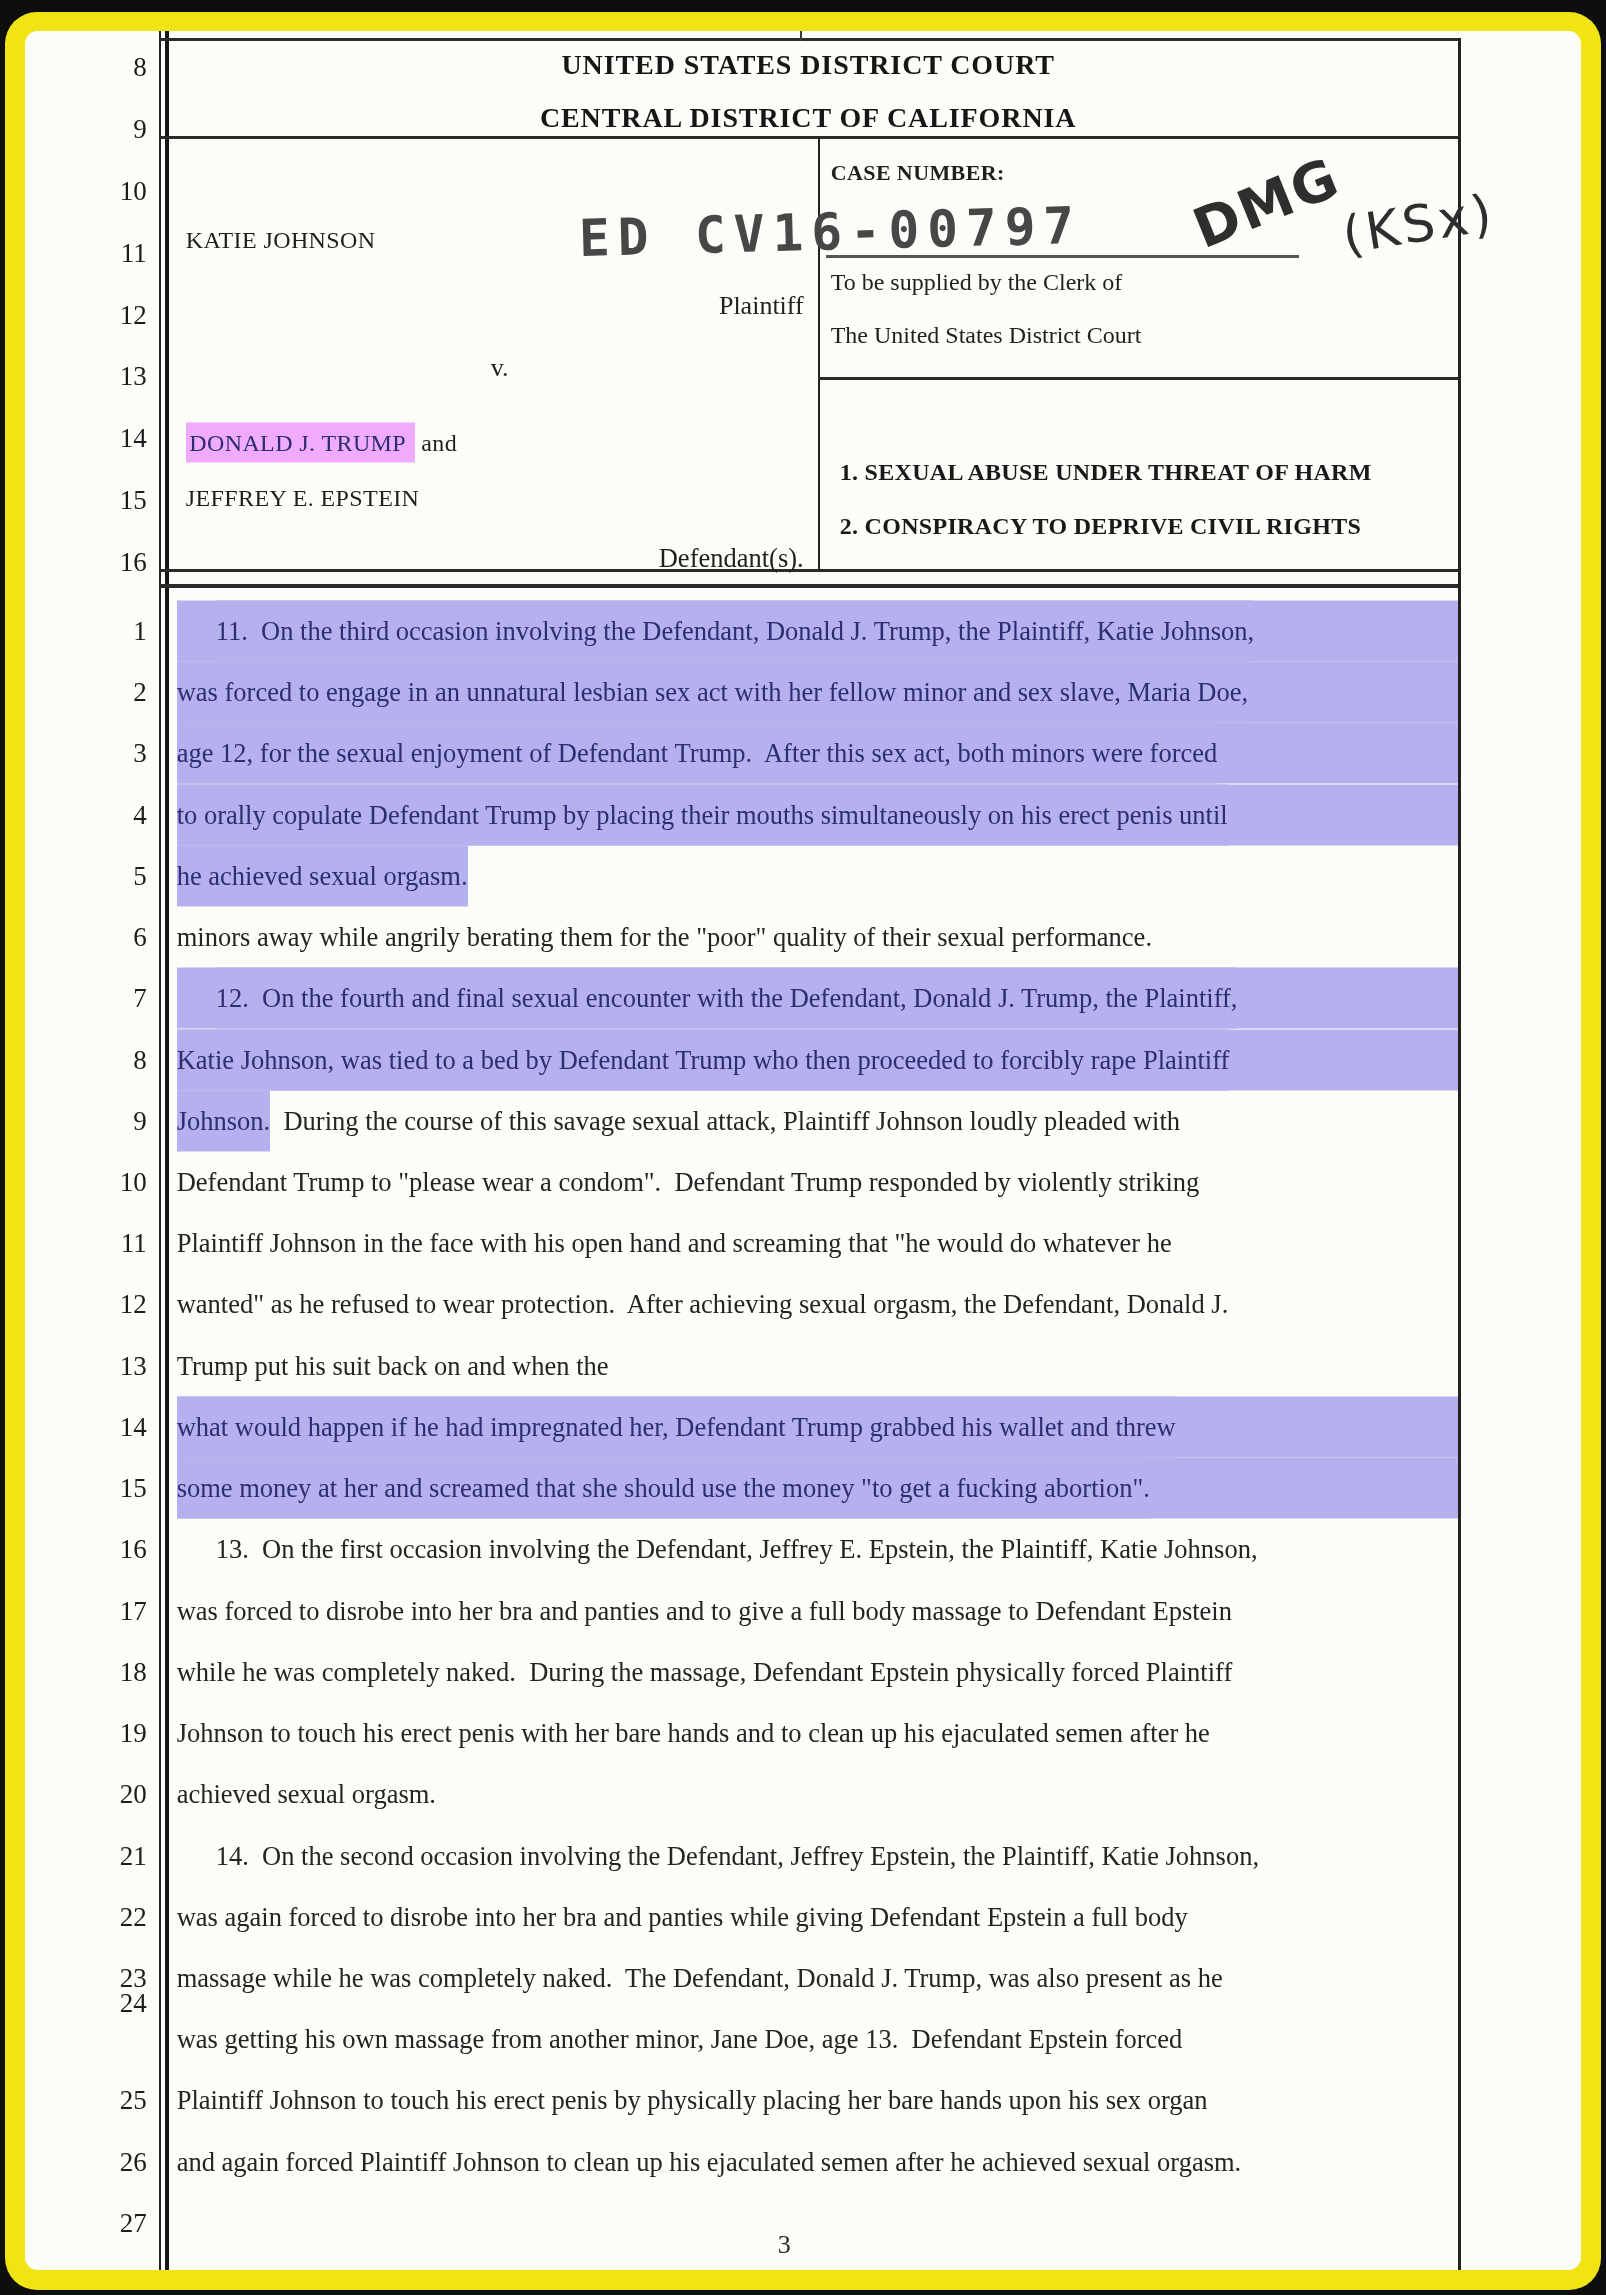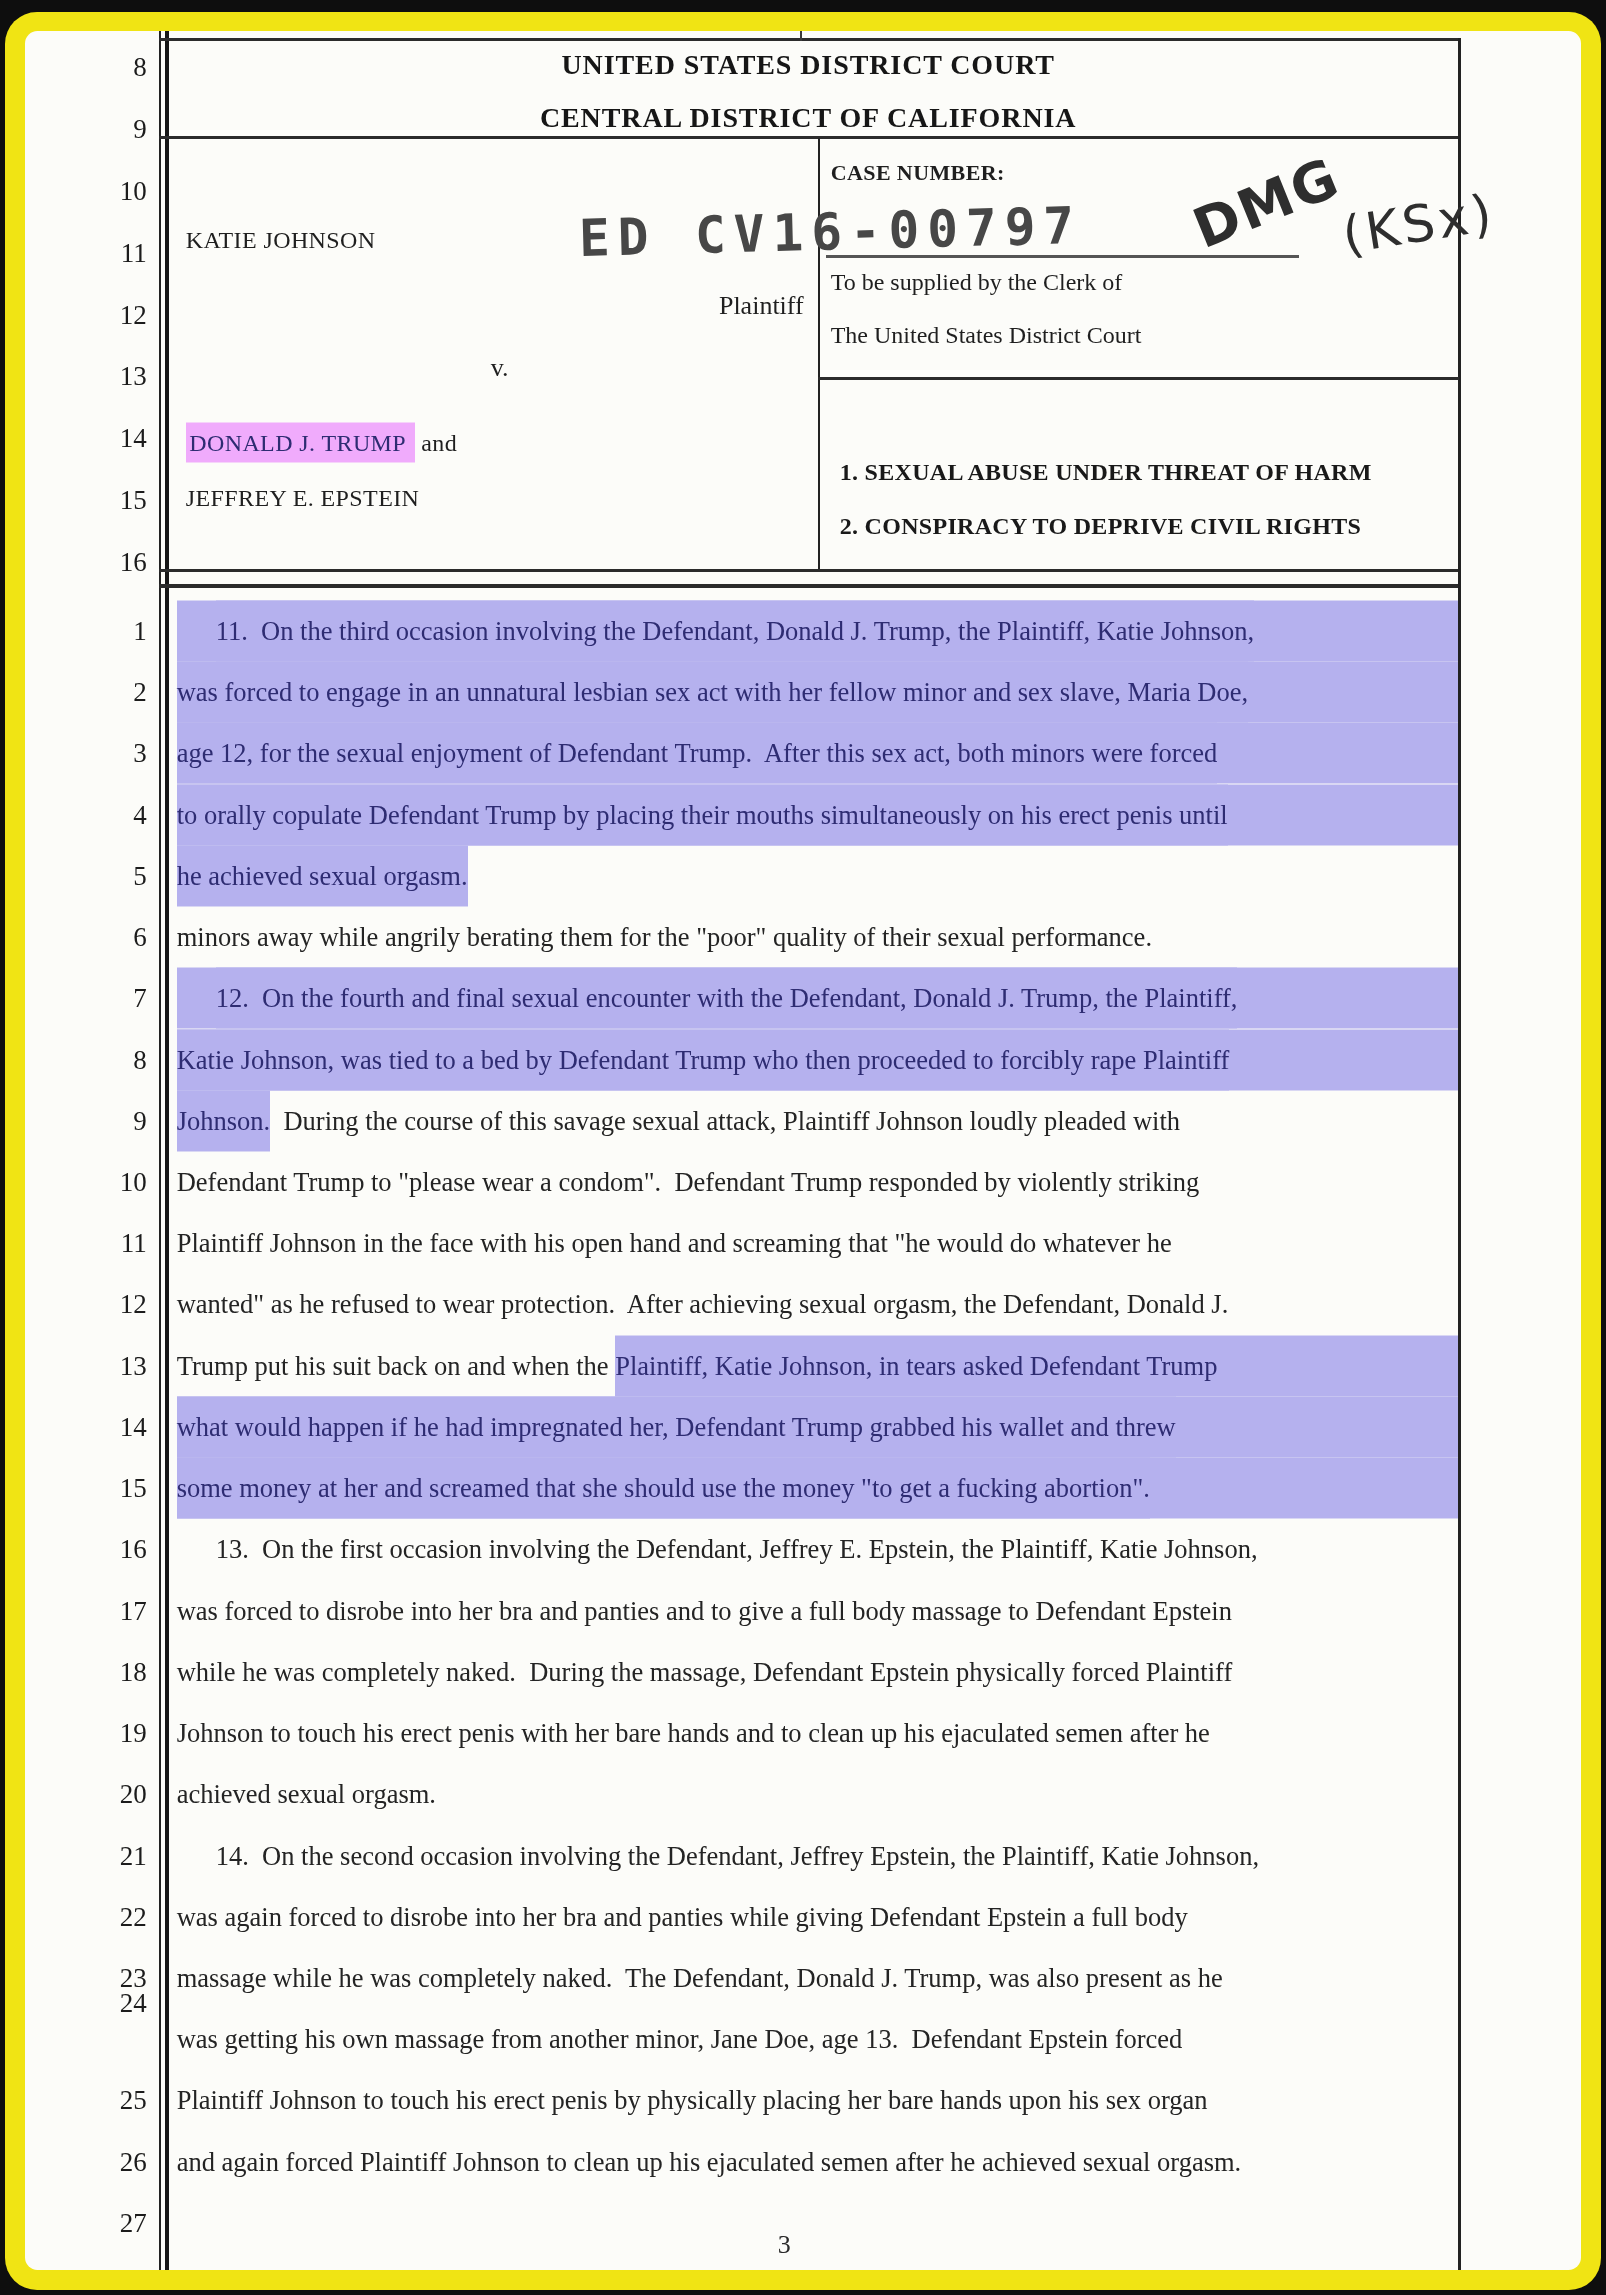--- a/index.html
+++ b/index.html
@@ -130,20 +130,21 @@
           <div class="linenum" style="top: 2192px;">27</div>
           <div class="linenum" style="top: 2253px;">28</div>
         </div>
     </div>
 
     <div class="abs cap-name" style="left:161px;top:209px;">KATIE JOHNSON</div>
     <div class="abs" style="left:134px;top:275px;width:645px;text-align:right;font-size:26px;transform:translateY(-50%);">Plaintiff</div>
     <div class="abs" style="left:466px;top:337px;font-size:26px;">v.</div>
     <div class="abs cap-name" style="left:161px;top:412px;"><span class="hl hl-pad">DONALD J. TRUMP</span><span> and</span></div>
     <div class="abs cap-name" style="left:161px;top:467px;">JEFFREY E. EPSTEIN</div>
+    <div class="abs" style="left:134px;top:527px;width:645px;text-align:right;font-size:26.5px;transform:translateY(-50%);">Defendant(s).</div>
 
     <div class="abs case-label" style="left:806px;top:142px;">CASE NUMBER:</div>
     <div class="stamp" style="left:554px;top:201px;">ED CV16-00797</div>
     <div class="handwriting hw-dmg" style="left:1166px;top:172px;">DMG</div>
     <div class="handwriting hw-ks" style="left:1317px;top:193px;">(KSx)</div>
     <div class="abs clerk-note" style="left:806px;top:251px;">To be supplied by the Clerk of</div>
     <div class="abs clerk-note" style="left:806px;top:304px;">The United States District Court</div>
     <div class="abs claim" style="left:815px;top:441px;">1. SEXUAL ABUSE UNDER THREAT OF HARM</div>
     <div class="abs claim" style="left:815px;top:495px;">2.  CONSPIRACY TO DEPRIVE CIVIL RIGHTS</div>
 
@@ -180,21 +181,20 @@
           <span class="seg">Defendant Trump to "please wear a condom".  Defendant Trump responded by violently striking</span>
         </div>
         <div class="bodyline" style="top: 1212px;">
           <span class="seg">Plaintiff Johnson in the face with his open hand and screaming that "he would do whatever he</span>
         </div>
         <div class="bodyline" style="top: 1273px;">
           <span class="seg">wanted" as he refused to wear protection.  After achieving sexual orgasm, the Defendant, Donald J.</span>
         </div>
         <div class="bodyline" style="top: 1335px;">
           <span class="seg">Trump put his suit back on and when the </span>
-          <span class="hl-seg grow">Plaintiff, Katie Johnson, in tears asked Defendant Trump</span>
         </div>
         <div class="bodyline hl-full" style="top: 1396px;">
           <span class="hl-seg">what would happen if he had impregnated her, Defendant Trump grabbed his wallet and threw</span>
         </div>
         <div class="bodyline hl-full" style="top: 1457px;">
           <span class="hl-seg">some money at her and screamed that she should use the money "to get a fucking abortion".</span>
         </div>
         <div class="bodyline indent" style="top: 1518px;">
           <span class="seg">13.  On the first occasion involving the Defendant, Jeffrey E. Epstein, the Plaintiff, Katie Johnson,</span>
         </div>

